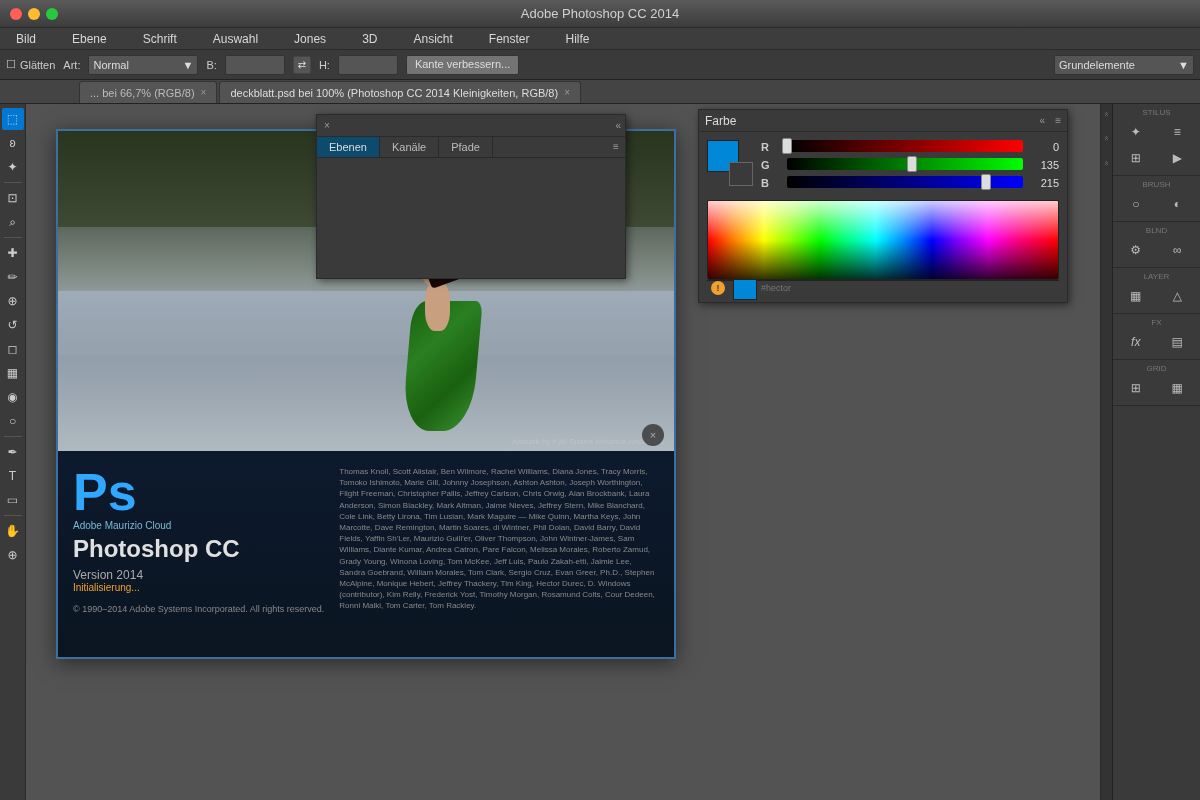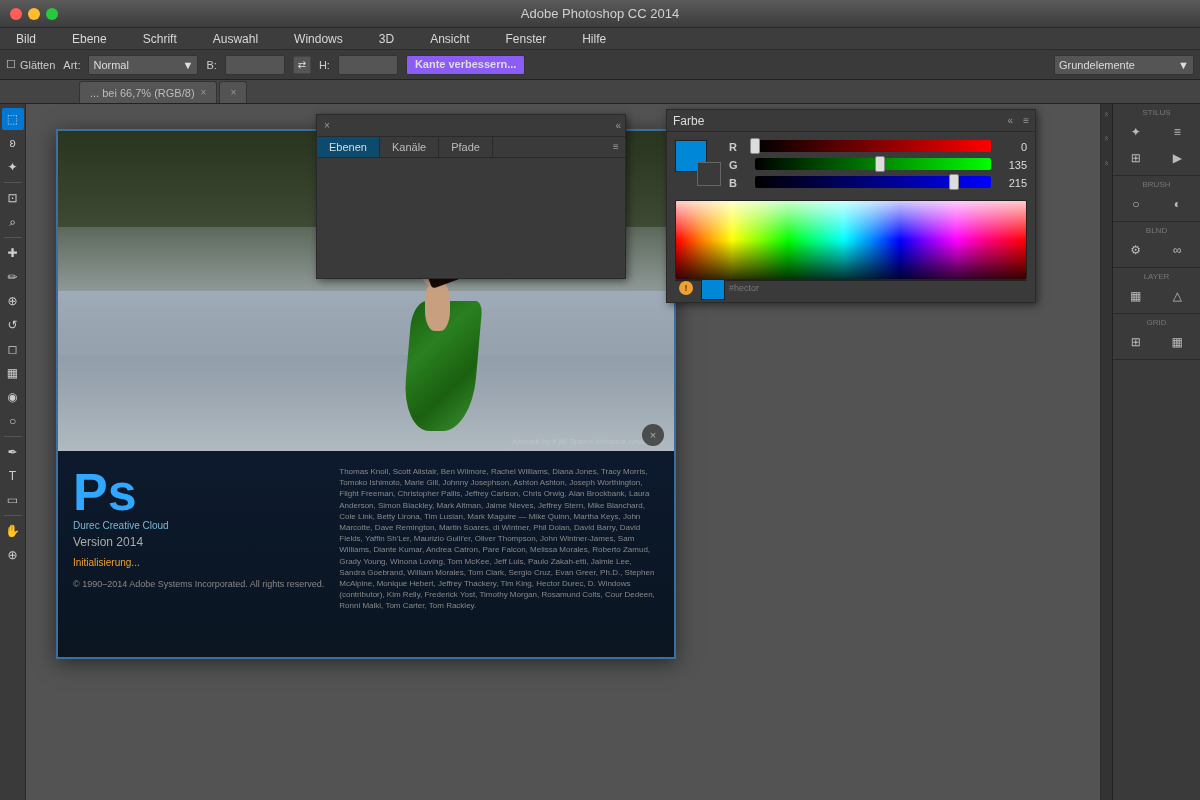--- a/index.html
+++ b/index.html
@@ -96,30 +96,29 @@
       background: #555;
       border: 1px solid #333;
       color: #ddd;
       font-size: 11px;
       padding: 2px 4px;
       height: 20px;
       width: 60px;
       border-radius: 2px;
     }
     .opt-btn {
-      background: #8b5cf6;
+      background: #737373;
       border: 1px solid #333;
       color: #ddd;
       font-size: 11px;
       padding: 2px 8px;
       height: 20px;
       border-radius: 2px;
       cursor: pointer;
       white-space: nowrap;
-      font-weight: bold;
     }
     .opt-icon {
       width: 18px;
       height: 18px;
       background: #555;
       border: 1px solid #444;
       border-radius: 2px;
       display: flex;
       align-items: center;
       justify-content: center;
@@ -293,21 +292,21 @@
       margin-top: 4px;
     }
     .ps-version {
       font-size: 12px;
       color: #aaa;
       margin-top: 4px;
     }
     .ps-initializing {
       font-size: 10px;
       color: #f0a030;
-      margin-top: 8px;
+      margin-top: 0;
     }
     .ps-copyright {
       font-size: 9px;
       color: #888;
       margin-top: 10px;
       line-height: 1.4;
     }
 
     #credits-text {
       font-size: 8px;
@@ -373,21 +372,21 @@
       justify-content: center;
       font-size: 10px;
       cursor: pointer;
       color: #999;
     }
 
     
     #color-panel {
       position: absolute;
       top: 5px;
-      left: 640px;
+      left: 672px;
       width: 370px;
       background: #3a3a3a;
       border: 1px solid #2a2a2a;
       box-shadow: 2px 2px 8px rgba(0,0,0,0.5);
     }
     .color-panel-header {
       height: 22px;
       background: #3a3a3a;
       display: flex;
       align-items: center;
@@ -605,21 +604,21 @@
     <div class="traffic-light tl-max"></div>
   </div>
   <span>Adobe Photoshop CC 2014</span>
 </div>
 
 <div id="menu-bar">
   <div class="menu-item">Bild</div>
   <div class="menu-item">Ebene</div>
   <div class="menu-item">Schrift</div>
   <div class="menu-item">Auswahl</div>
-  <div class="menu-item">Windows</div>
+  <div class="menu-item">Jones</div>
   <div class="menu-item">3D</div>
   <div class="menu-item">Ansicht</div>
   <div class="menu-item">Fenster</div>
   <div class="menu-item">Hilfe</div>
 </div>
 
 <div id="options-bar">
   <div class="opt-checkbox">
     <span>☐</span>
     <span>Glätten</span>
@@ -642,20 +641,21 @@
     </div>
   </div>
 </div>
 
 <div id="tabs-row">
   <div class="tab">
     <span>... bei 66,7% (RGB/8)</span>
     <span class="tab-close">×</span>
   </div>
   <div class="tab active">
+    <span>deckblatt.psd bei 100% (Photoshop CC 2014  Kleinigkeiten, RGB/8)</span>
     <span class="tab-close">×</span>
   </div>
 </div>
 
 <div id="main-layout">
 
   <div id="left-toolbar">
     <div class="tool-btn active">⬚</div>
     <div class="tool-btn">ʚ</div>
     <div class="tool-btn">✦</div>
@@ -707,21 +707,22 @@
           <span>Artwork by Kylli Sparre
 behance.net/adobe</span>
         </div>
 
         <div style="position:absolute;bottom:5px;right:10px;width:22px;height:22px;background:#333;border-radius:50%;display:flex;align-items:center;justify-content:center;cursor:pointer;font-size:11px;color:#aaa;opacity:0.8;">×</div>
       </div>
 
       <div id="splash-info">
         <div id="ps-logo-area">
           <div class="ps-logo">Ps</div>
-          <div class="ps-cc-label">Durec Creative Cloud</div>
+          <div class="ps-cc-label">Adobe Maurizio Cloud</div>
+          <div class="ps-title">Photoshop CC</div>
           <div class="ps-version">Version 2014</div>
           <div class="ps-initializing">Initialisierung...</div>
           <div class="ps-copyright">© 1990–2014 Adobe Systems Incorporated.
 All rights reserved.</div>
         </div>
         <div id="credits-text">Thomas Knoll, Scott Alistair, Ben Wilmore, Rachel Williams, Diana Jones, Tracy Morris, Tomoko Ishimoto, Marie Gill, Johnny Josephson, Ashton Ashton, Joseph Worthington, Flight Freeman, Christopher Pallis, Jeffrey Carlson, Chris Orwig, Alan Brockbank, Laura Anderson, Simon Blackley, Mark Altman, Jaime Nieves, Jeffrey Stern, Mike Blanchard, Cole Link, Betty Lirona, Tim Lusian, Mark Maguire — Mike Quinn, Martha Keys, John Marcotte, Dave Remington, Martin Soares, di Wintner, Phil Dolan, David Barry, David Fields, Yaffin Sh'Ler, Maurizio Guili'er, Oliver Thompson, John Wintner-James, Sam Williams, Diante Kumar, Andrea Catron, Pare Falcon, Melissa Morales, Roberto Zamud, Grady Young, Winona Loving, Tom McKee, Jeff Luis, Paulo Zakah-etti, Jaimie Lee, Sandra Goebrand, William Morales, Tom Clark, Sergio Cruz, Evan Greer, Ph.D., Stephen McAlpine, Monique Hebert, Jeffrey Thackery, Tim King, Hector Durec, D. Windows (contributor), Kim Relly, Frederick Yost, Timothy Morgan, Rosamund Colts, Cour Dedeen, Ronni Malki, Tom Carter, Tom Rackley.</div>
       </div>
     </div>
 
     <div id="layers-panel">
@@ -840,20 +841,27 @@
         </div>
       </div>
       <div class="frp-section">
         <div class="frp-label">layer</div>
         <div class="frp-row">
           <div class="frp-btn">▦</div>
           <div class="frp-btn">△</div>
         </div>
       </div>
       <div class="frp-section">
+        <div class="frp-label">fx</div>
+        <div class="frp-row">
+          <div class="frp-btn" style="font-style:italic;">fx</div>
+          <div class="frp-btn">▤</div>
+        </div>
+      </div>
+      <div class="frp-section">
         <div class="frp-label">grid</div>
         <div class="frp-row">
           <div class="frp-btn">⊞</div>
           <div class="frp-btn">▦</div>
         </div>
       </div>
     </div>
   </div>
 
 </div>

